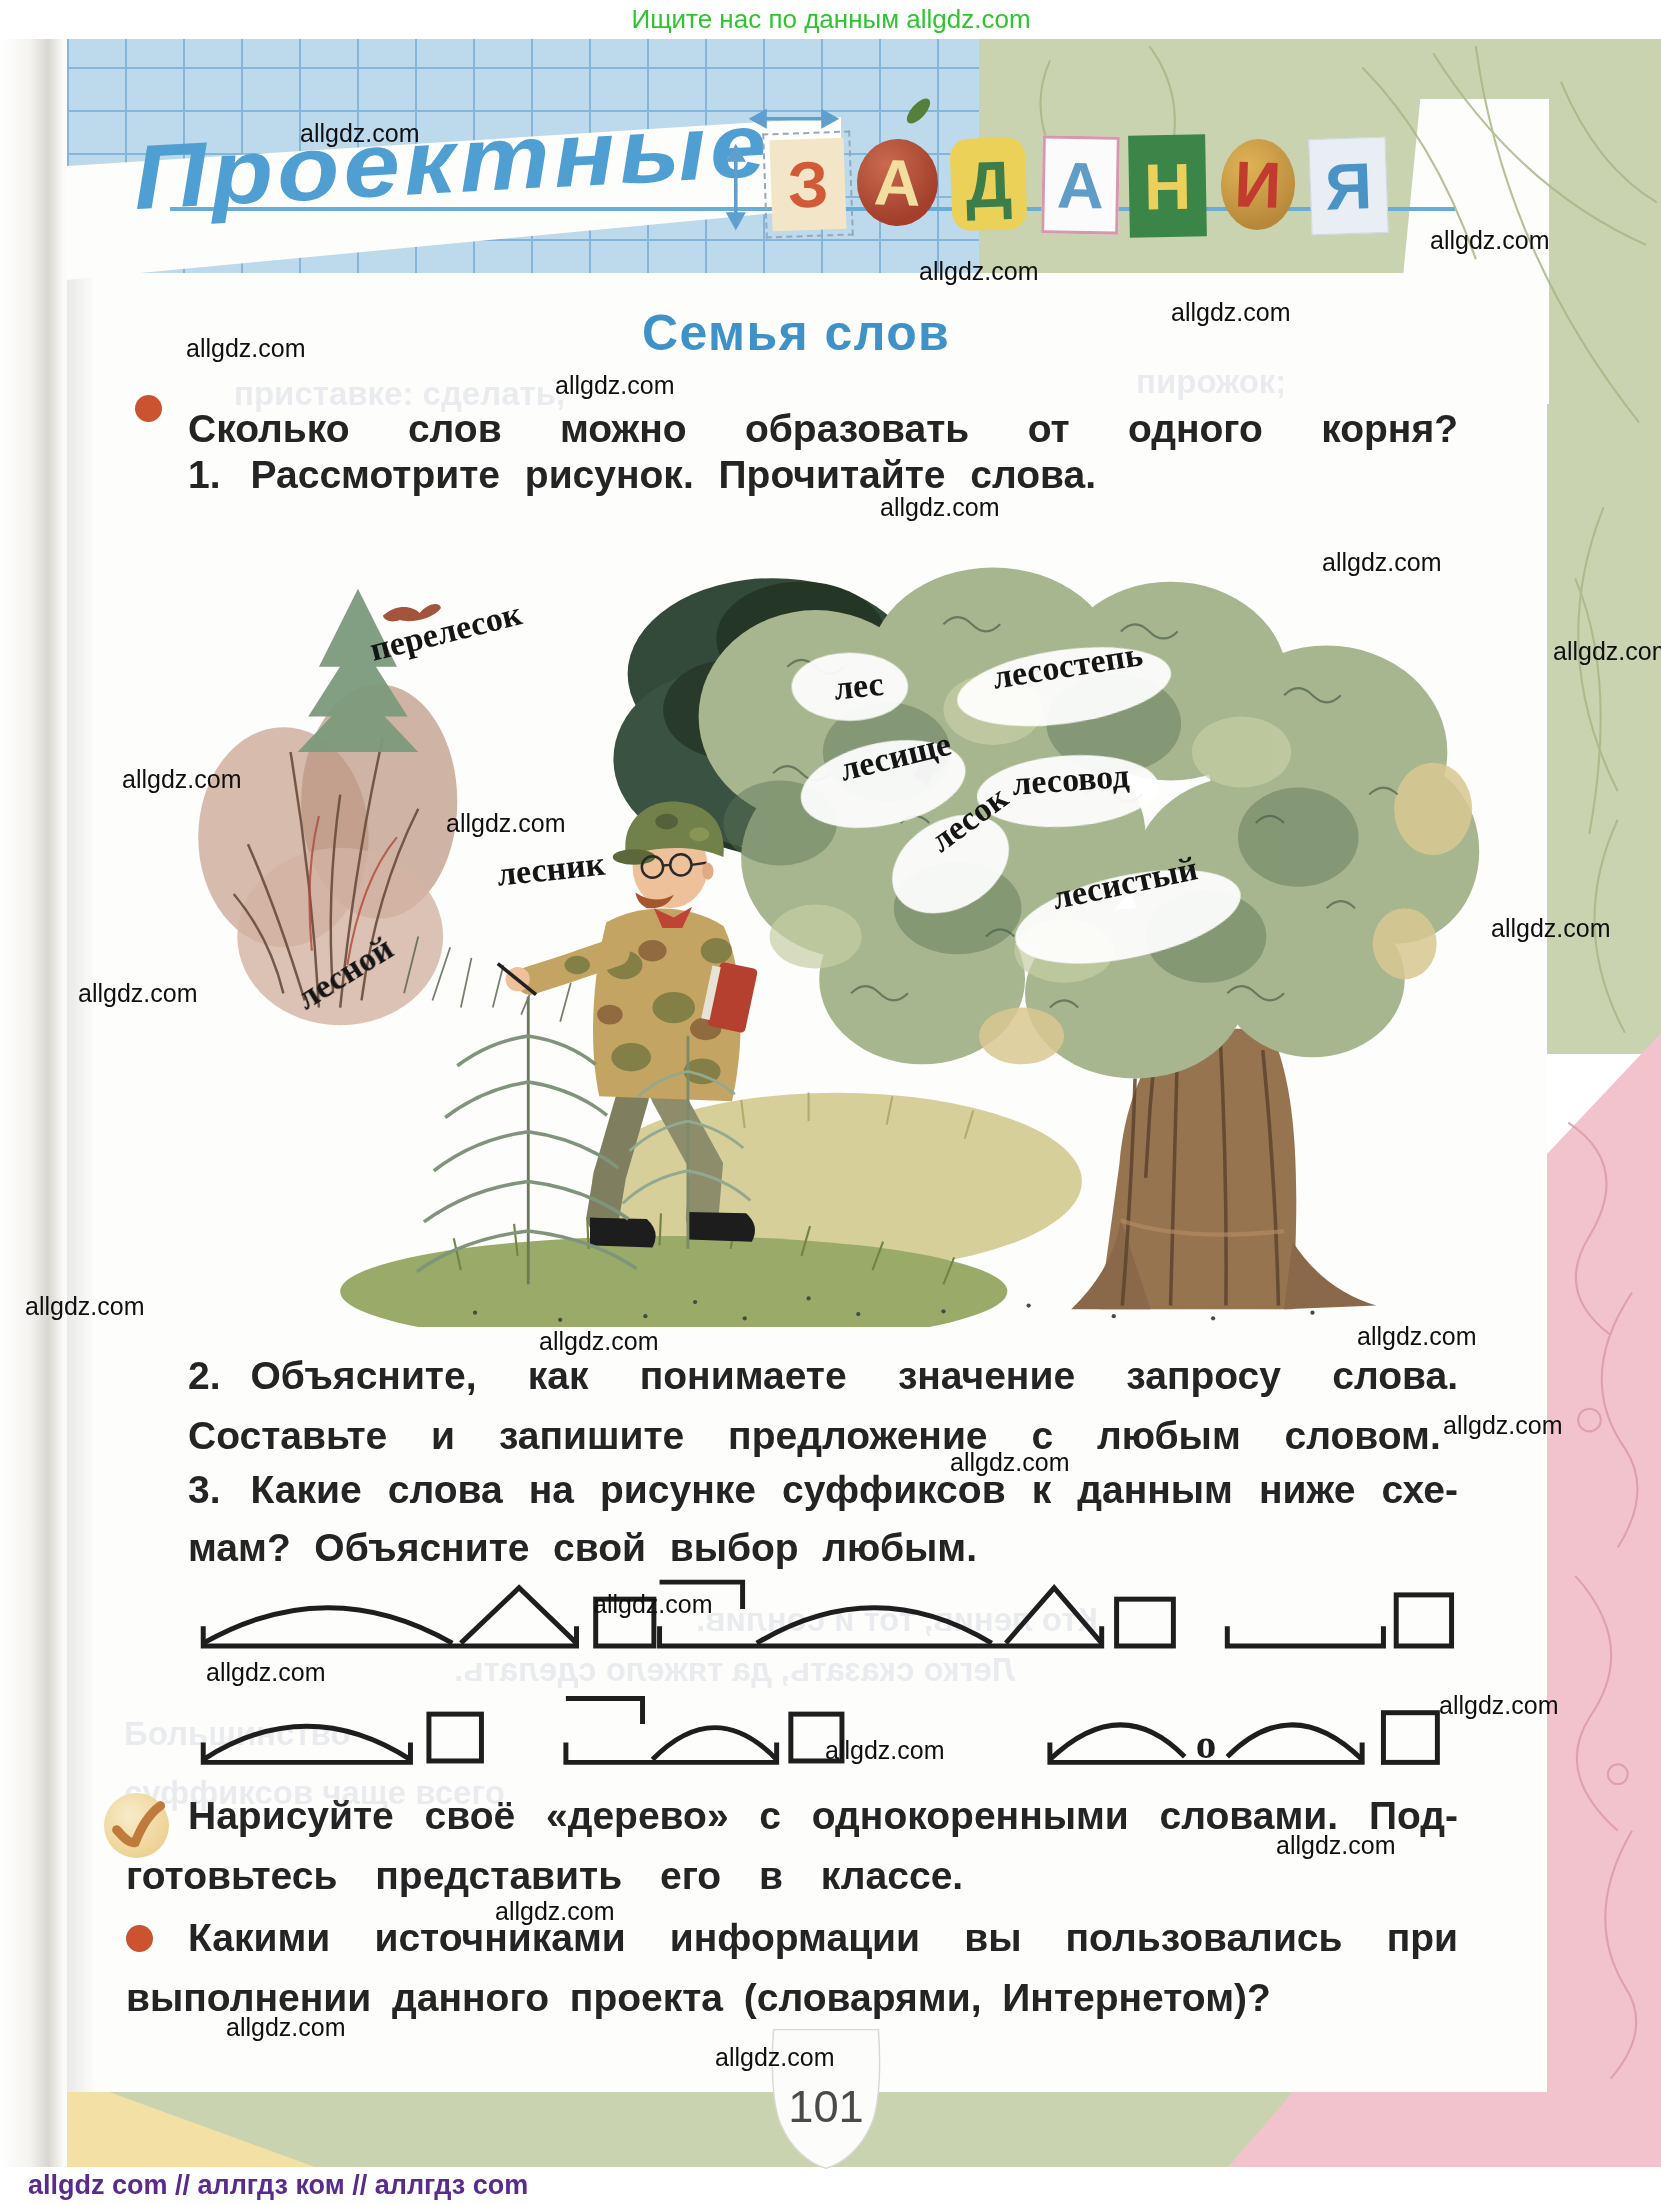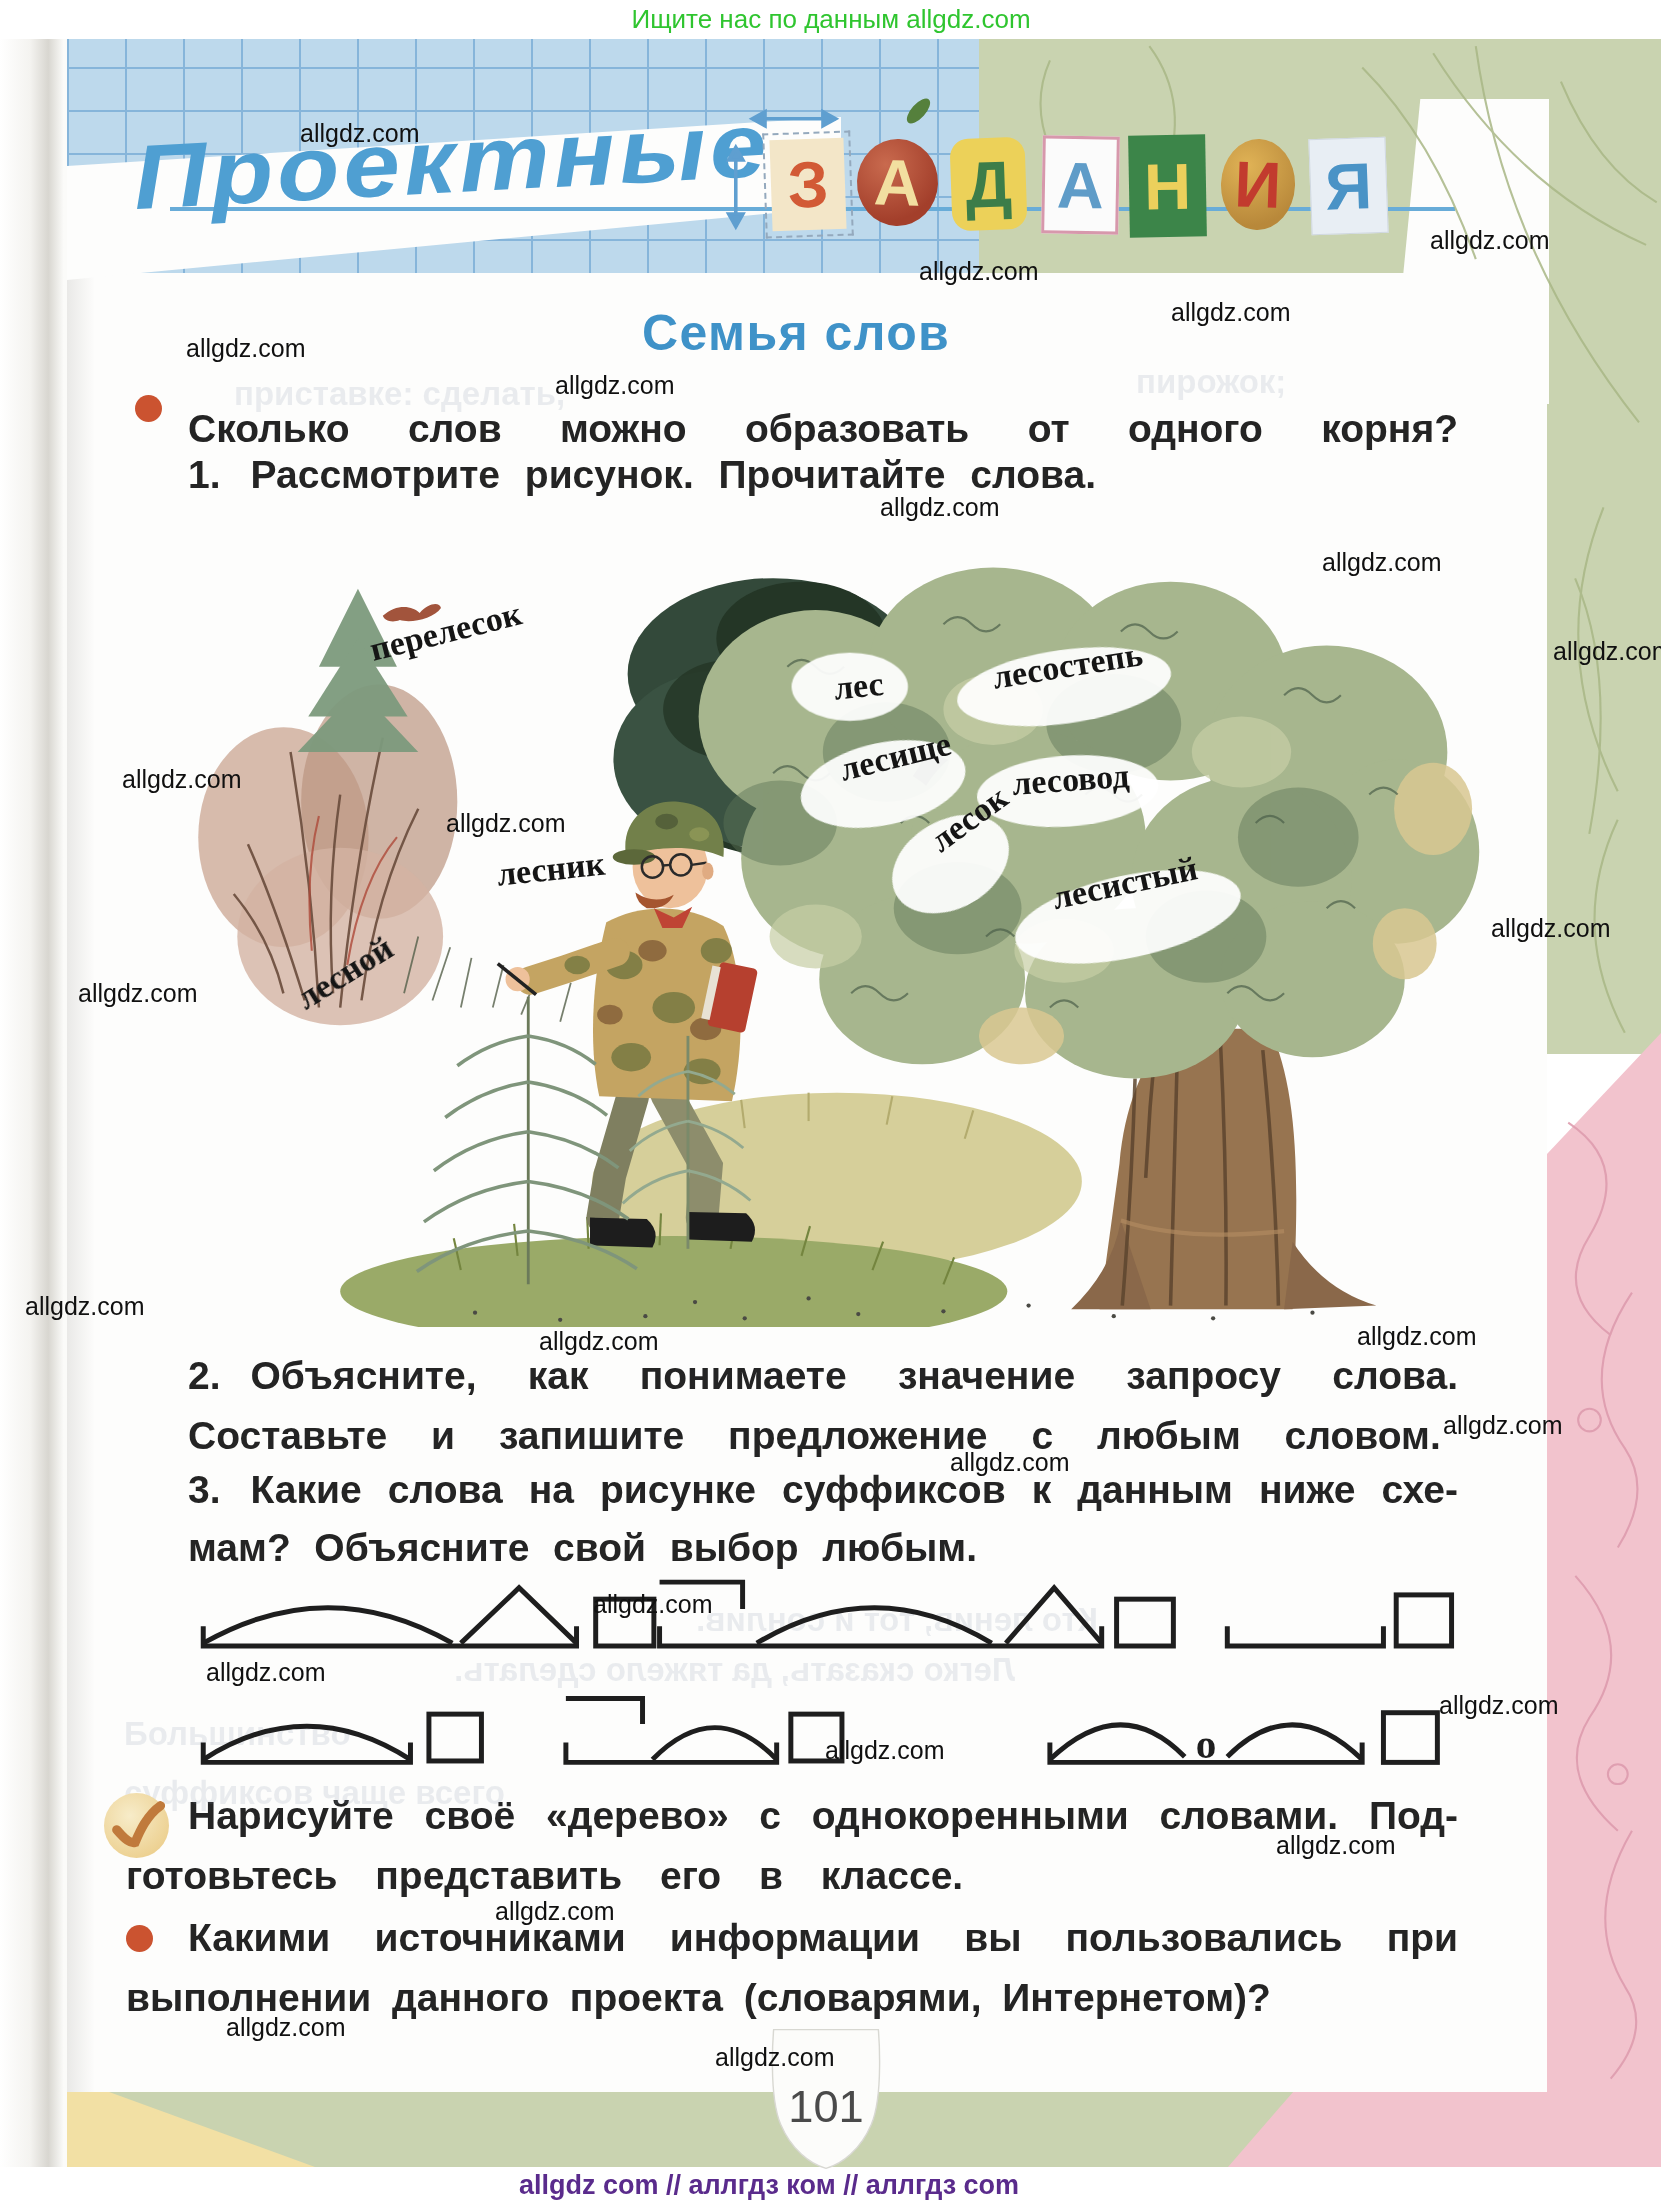--- a/index.html
+++ b/index.html
@@ -23,21 +23,21 @@
                clip-path:polygon(22% 0,100% 0,100% 100%,4% 100%);}
   .content-panel{left:67px;top:273px;width:1480px;height:1822px;background:#fdfdfc;}
   .page-shadow{left:67px;top:273px;width:28px;height:1822px;
                background:linear-gradient(90deg,rgba(60,55,45,.10),rgba(0,0,0,0));}
   .band-green{left:67px;top:2092px;width:1594px;height:75px;background:#c9d3b0;}
   .band-yellow{left:67px;top:2092px;width:248px;height:75px;background:#f2e0a4;
                clip-path:polygon(0 0,17% 0,100% 100%,0 100%);}
   .band-pink{left:1228px;top:2092px;width:434px;height:75px;background:#f2c3cd;
              clip-path:polygon(15% 0,100% 0,100% 100%,0 100%);}
   .bottom-strip{left:0;top:2167px;width:1662px;height:38px;background:#fff;}
-  .bottom-line{left:0;top:2170px;width:1538px;text-align:center;font-size:27px;color:#5a2b8c;font-weight:700;}
+  .bottom-line{left:0;top:2170px;width:1538px;text-align:left;font-size:27px;color:#5a2b8c;font-weight:700;padding-left:28px;}
 
   
   .banner{left:67px;top:117px;width:774px;height:163px;background:#fdfdfc;
           clip-path:polygon(0 30%,100% 0,100% 55%,0 100%);}
   .blue-rule{left:170px;top:207px;width:1285px;height:4.3px;background:#68acd8;}
   .series-title{left:131px;top:126px;font-size:91px;font-weight:700;font-style:italic;
       color:#4f9fd2;letter-spacing:3.5px;transform:rotate(-3deg) scaleX(1.12);transform-origin:left top;white-space:nowrap;}
   .blk{display:flex;align-items:center;justify-content:center;font-weight:700;font-size:65px;z-index:6;}
   .blk-z{left:771px;top:139px;width:74px;height:91px;background:#f3e6c8;color:#d25a36;
          outline:2.8px dashed #94a9bd;outline-offset:5px;transform:rotate(-2deg);}

